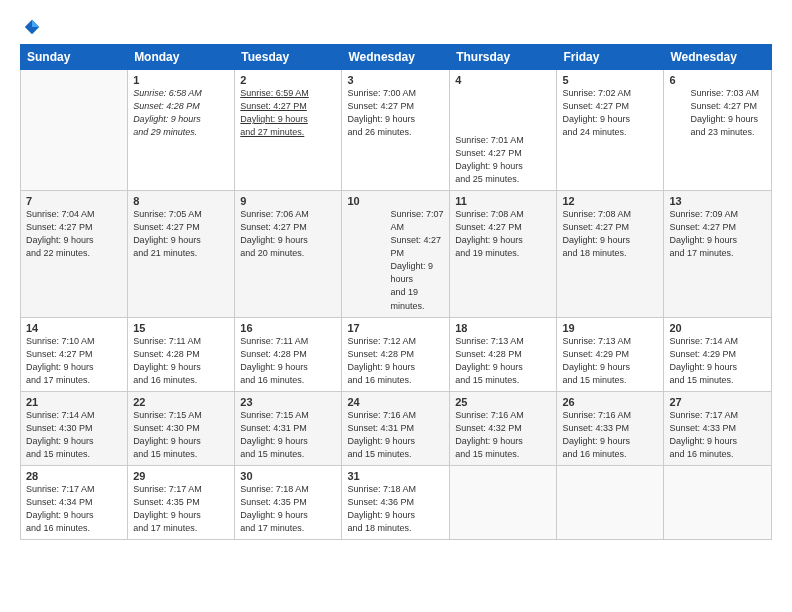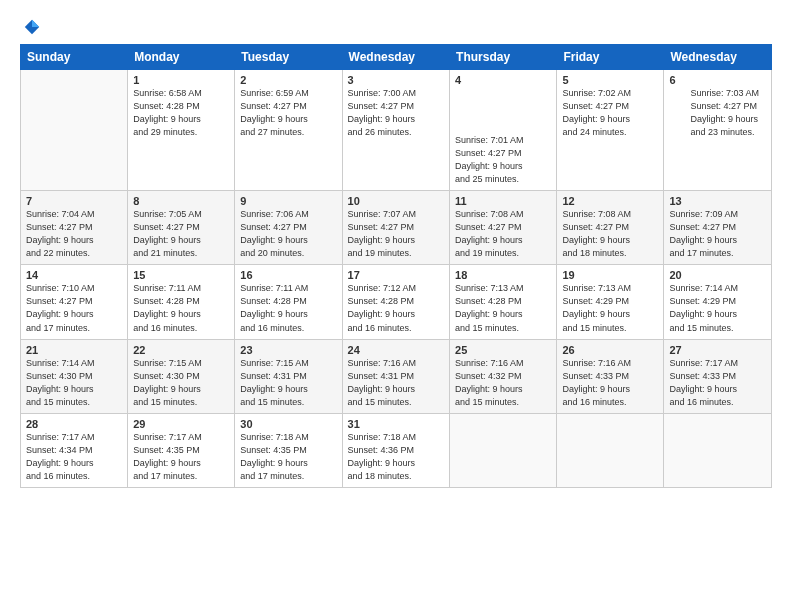--- a/index.html
+++ b/index.html
@@ -133,28 +133,28 @@
           <th>Thursday</th>
           <th>Friday</th>
           <th>Wednesday</th>
         </tr>
     </thead>
     <tbody id="calendar-body">
     <tr>
           <td class="empty"></td>
           <td>
             <span class="day-number">1</span>
-            <div class="day-info" style="white-space: pre-line;">Sunrise: 6:58 AM
+            <div class="day-info" style="white-space: pre-line; font-style: italic;">Sunrise: 6:58 AM
 Sunset: 4:28 PM
 Daylight: 9 hours
 and 29 minutes.</div>
           </td>
           <td>
             <span class="day-number">2</span>
-            <div class="day-info" style="white-space: pre-line;">Sunrise: 6:59 AM
+            <div class="day-info" style="white-space: pre-line; text-decoration: underline;">Sunrise: 6:59 AM
 Sunset: 4:27 PM
 Daylight: 9 hours
 and 27 minutes.</div>
           </td>
           <td>
             <span class="day-number">3</span>
             <div class="day-info" style="white-space: pre-line;">Sunrise: 7:00 AM
 Sunset: 4:27 PM
 Daylight: 9 hours
 and 26 minutes.</div>
@@ -198,21 +198,21 @@
           </td>
           <td>
             <span class="day-number">9</span>
             <div class="day-info" style="white-space: pre-line;">Sunrise: 7:06 AM
 Sunset: 4:27 PM
 Daylight: 9 hours
 and 20 minutes.</div>
           </td>
           <td>
             <span class="day-number">10</span>
-            <div class="day-info" style="white-space: pre-line;">Sunrise: 7:07 AM
+            <div class="day-info" style="white-space: pre-line; margin-left: 43px;">Sunrise: 7:07 AM
 Sunset: 4:27 PM
 Daylight: 9 hours
 and 19 minutes.</div>
           </td>
           <td>
             <span class="day-number">11</span>
             <div class="day-info" style="white-space: pre-line;">Sunrise: 7:08 AM
 Sunset: 4:27 PM
 Daylight: 9 hours
 and 19 minutes.</div>

